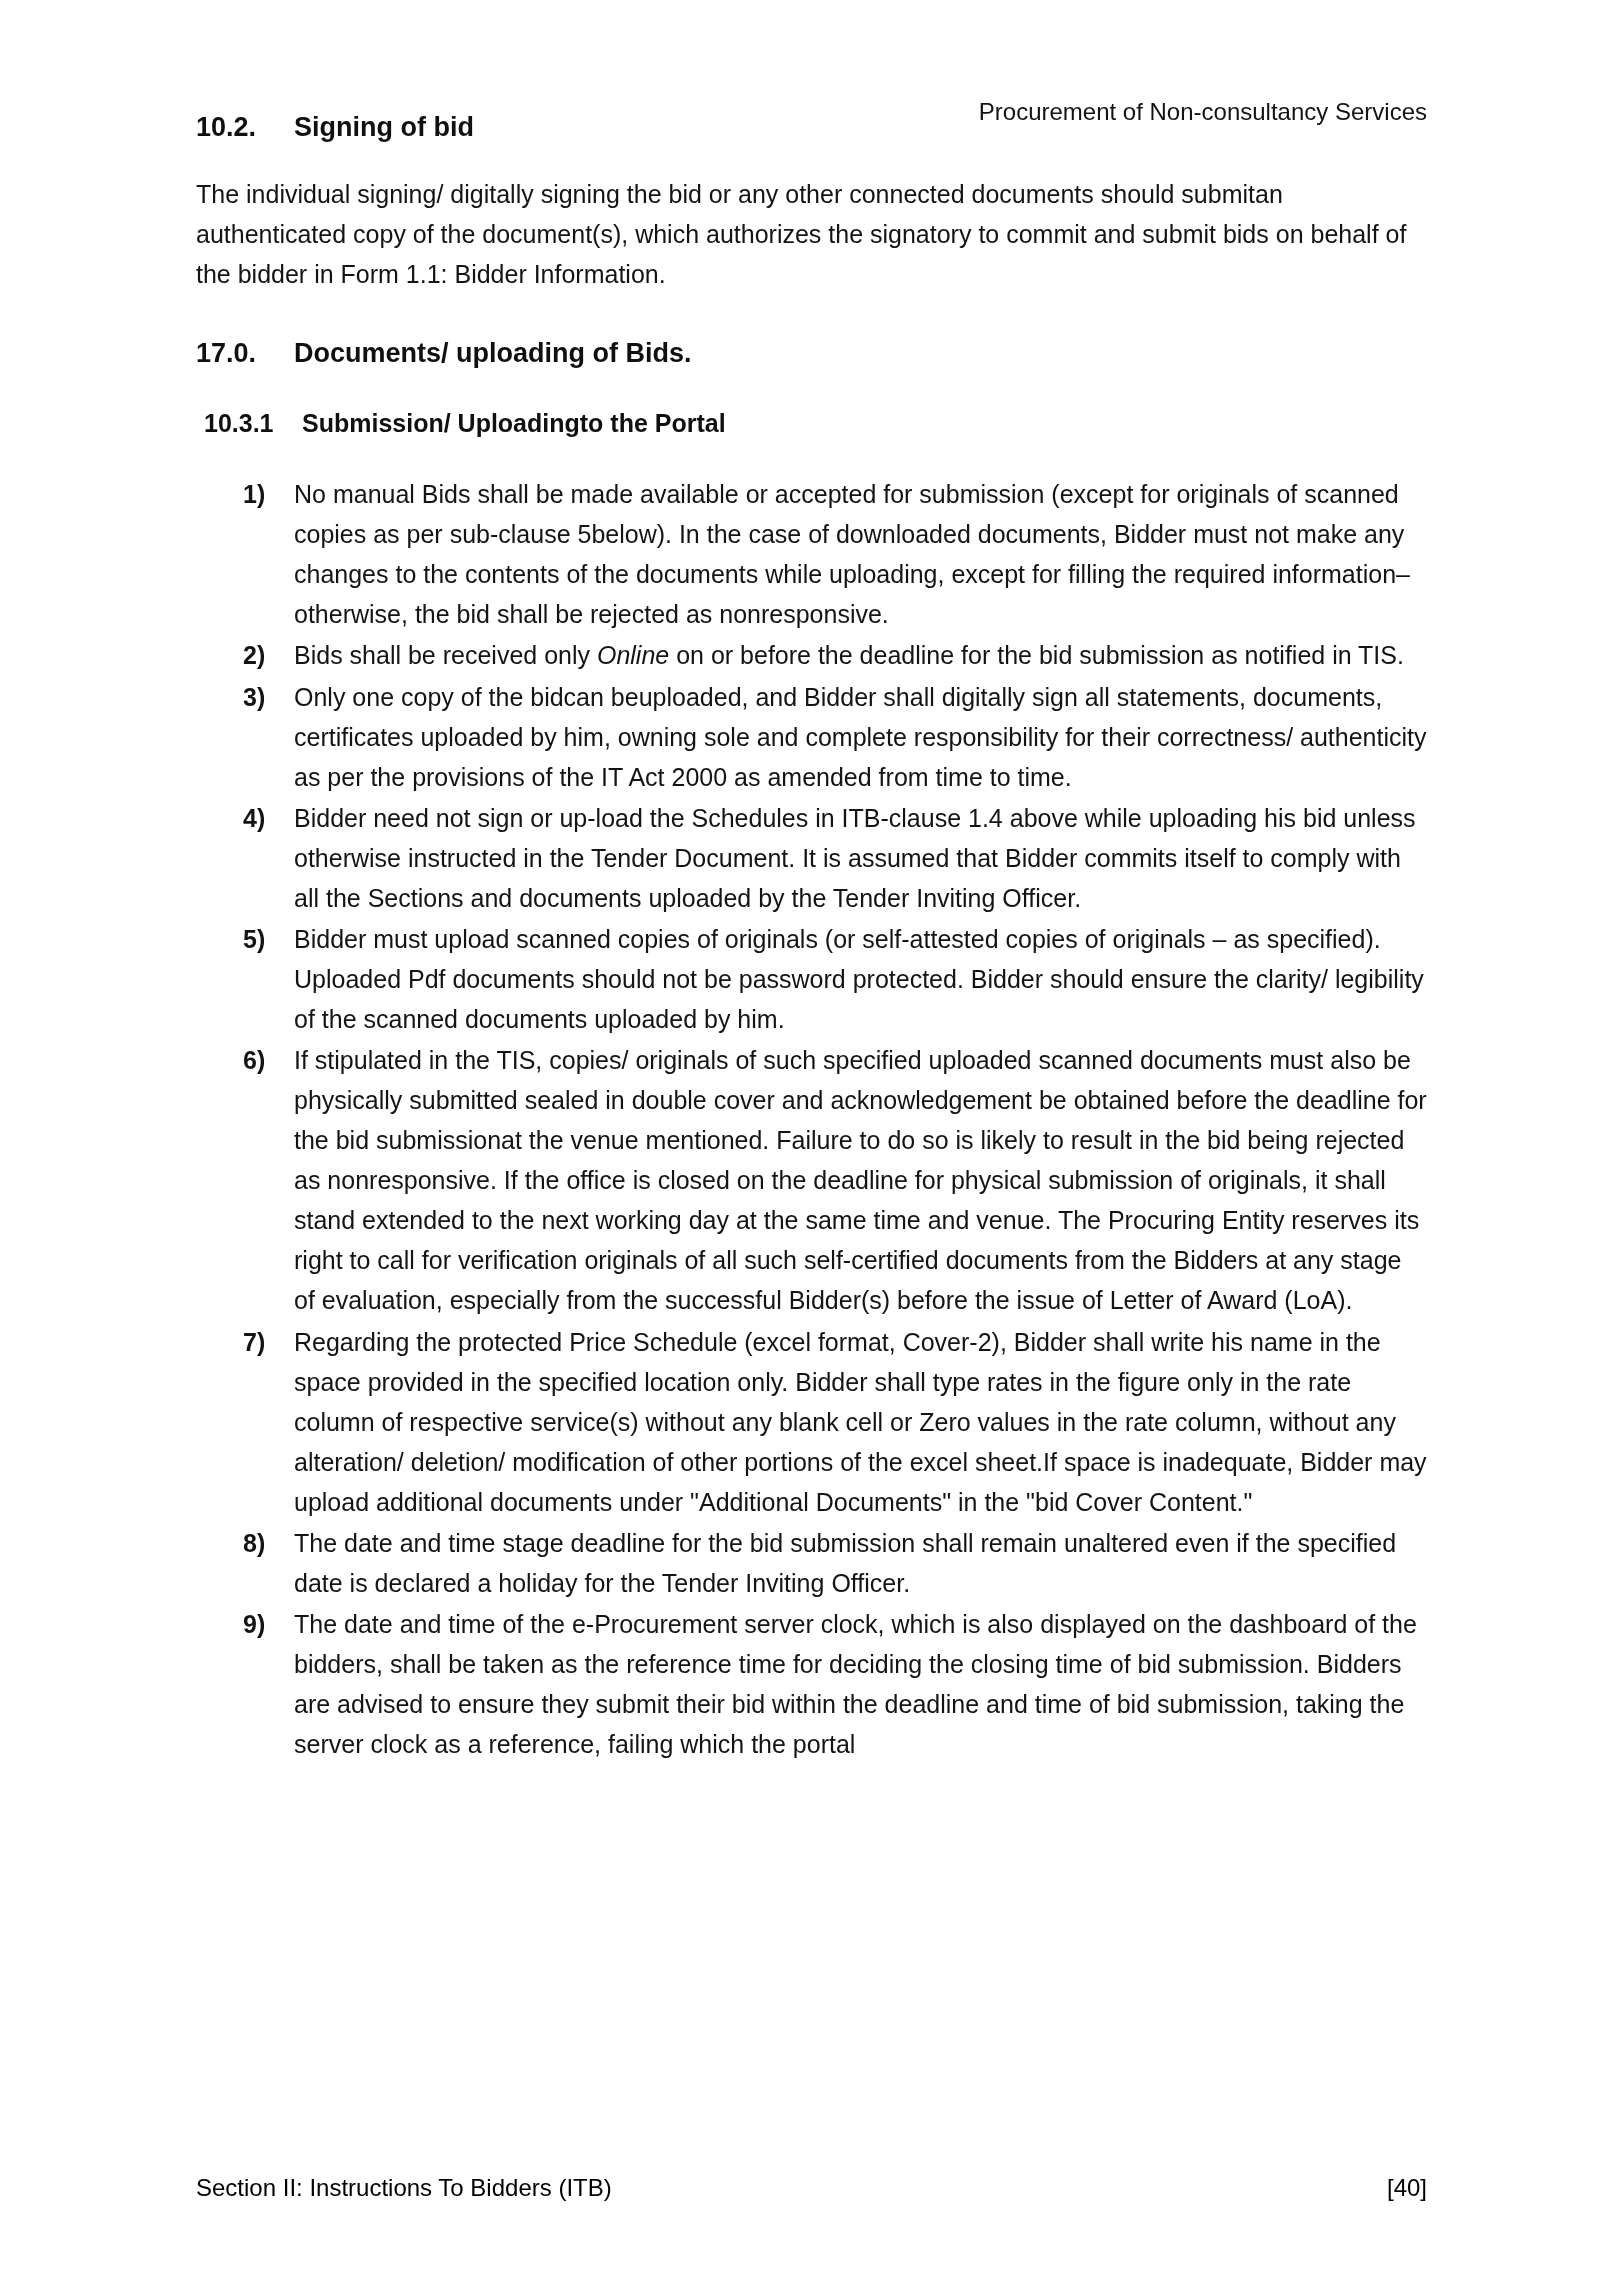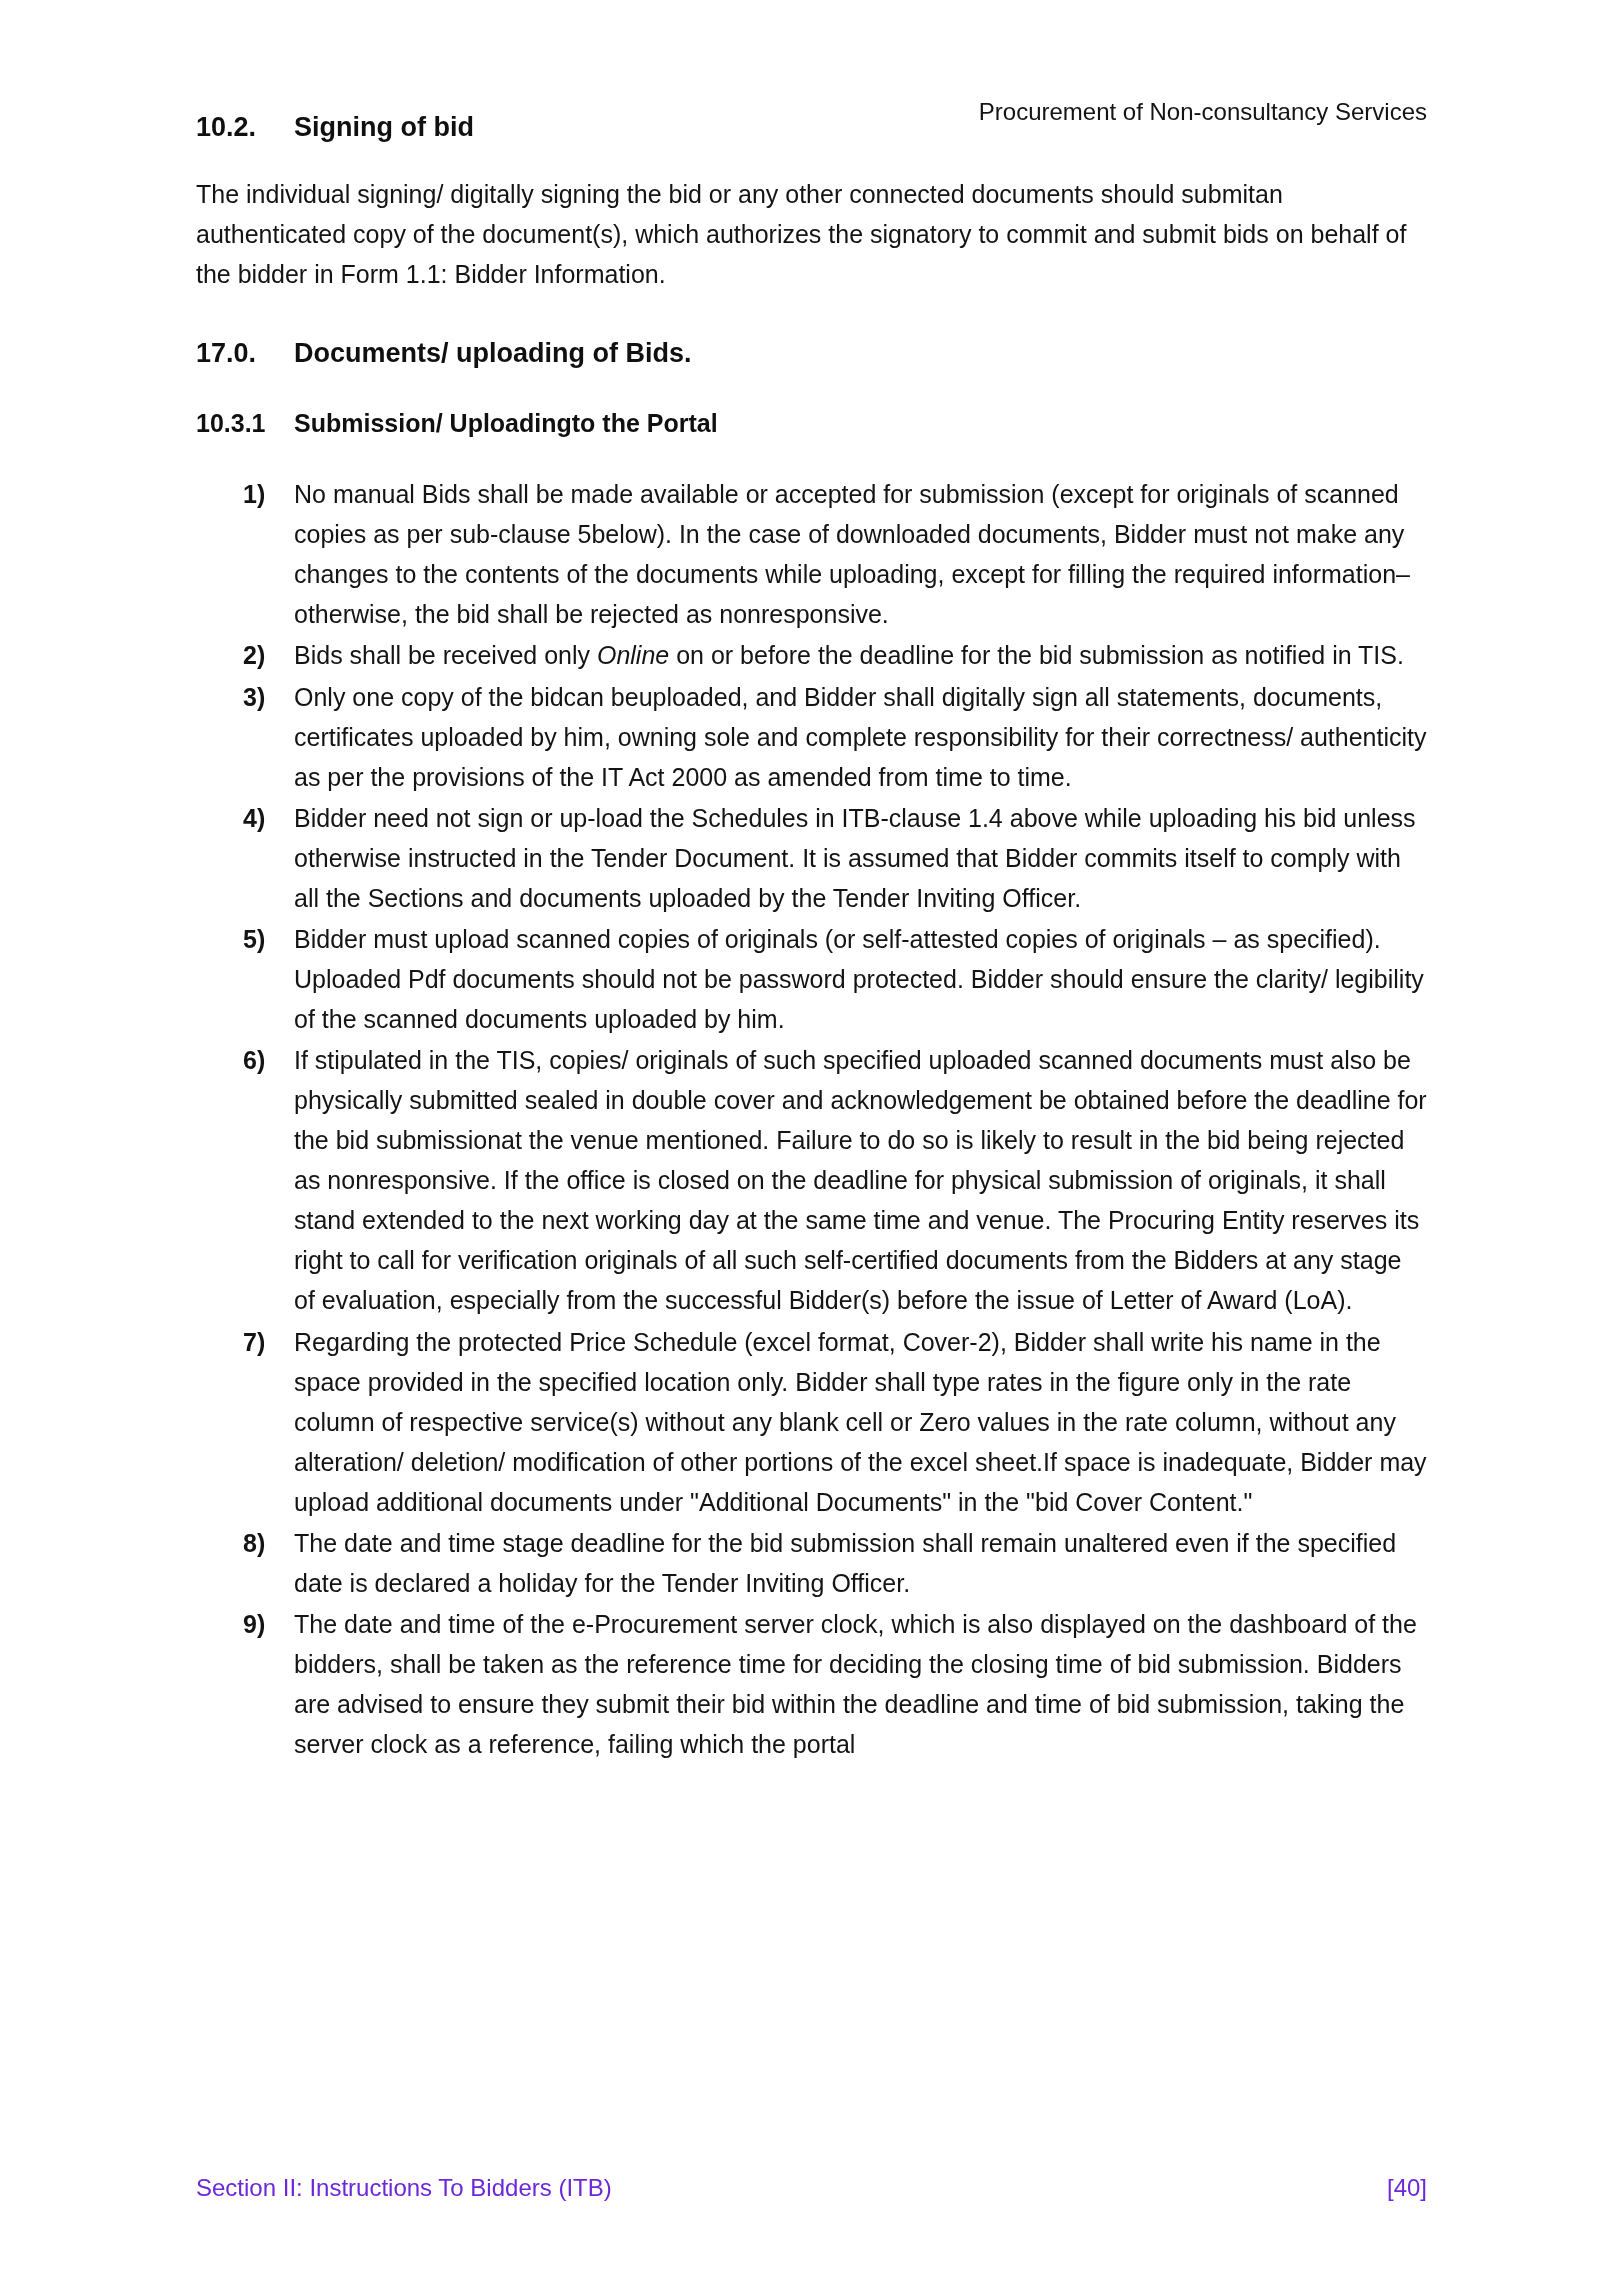--- a/index.html
+++ b/index.html
@@ -32,21 +32,21 @@
   .h-main {
     display: flex;
     margin: 0;
     font-size: 27px;
     line-height: 34px;
     font-weight: bold;
     color: #101010;
   }
   .h-sub {
     display: flex;
-    margin: 0;
+    margin: 8px;
     font-size: 25px;
     line-height: 33px;
     font-weight: bold;
     color: #101010;
   }
   .h-num {
     flex: 0 0 98px;
   }
   .para {
     margin: 30px 0 0 0;
@@ -74,21 +74,21 @@
   }
   .page-footer {
     position: absolute;
     left: 196px;
     right: 196px;
     bottom: 92px;
     display: flex;
     justify-content: space-between;
     font-size: 24px;
     line-height: 30px;
-    color: #6d28d9;
+    color: #000000;
   }
 </style>
 </head>
 <body>
 
 <div class="page">
 
   <div class="page-header">
     <span>Procurement of Non-consultancy Services</span>
   </div>

